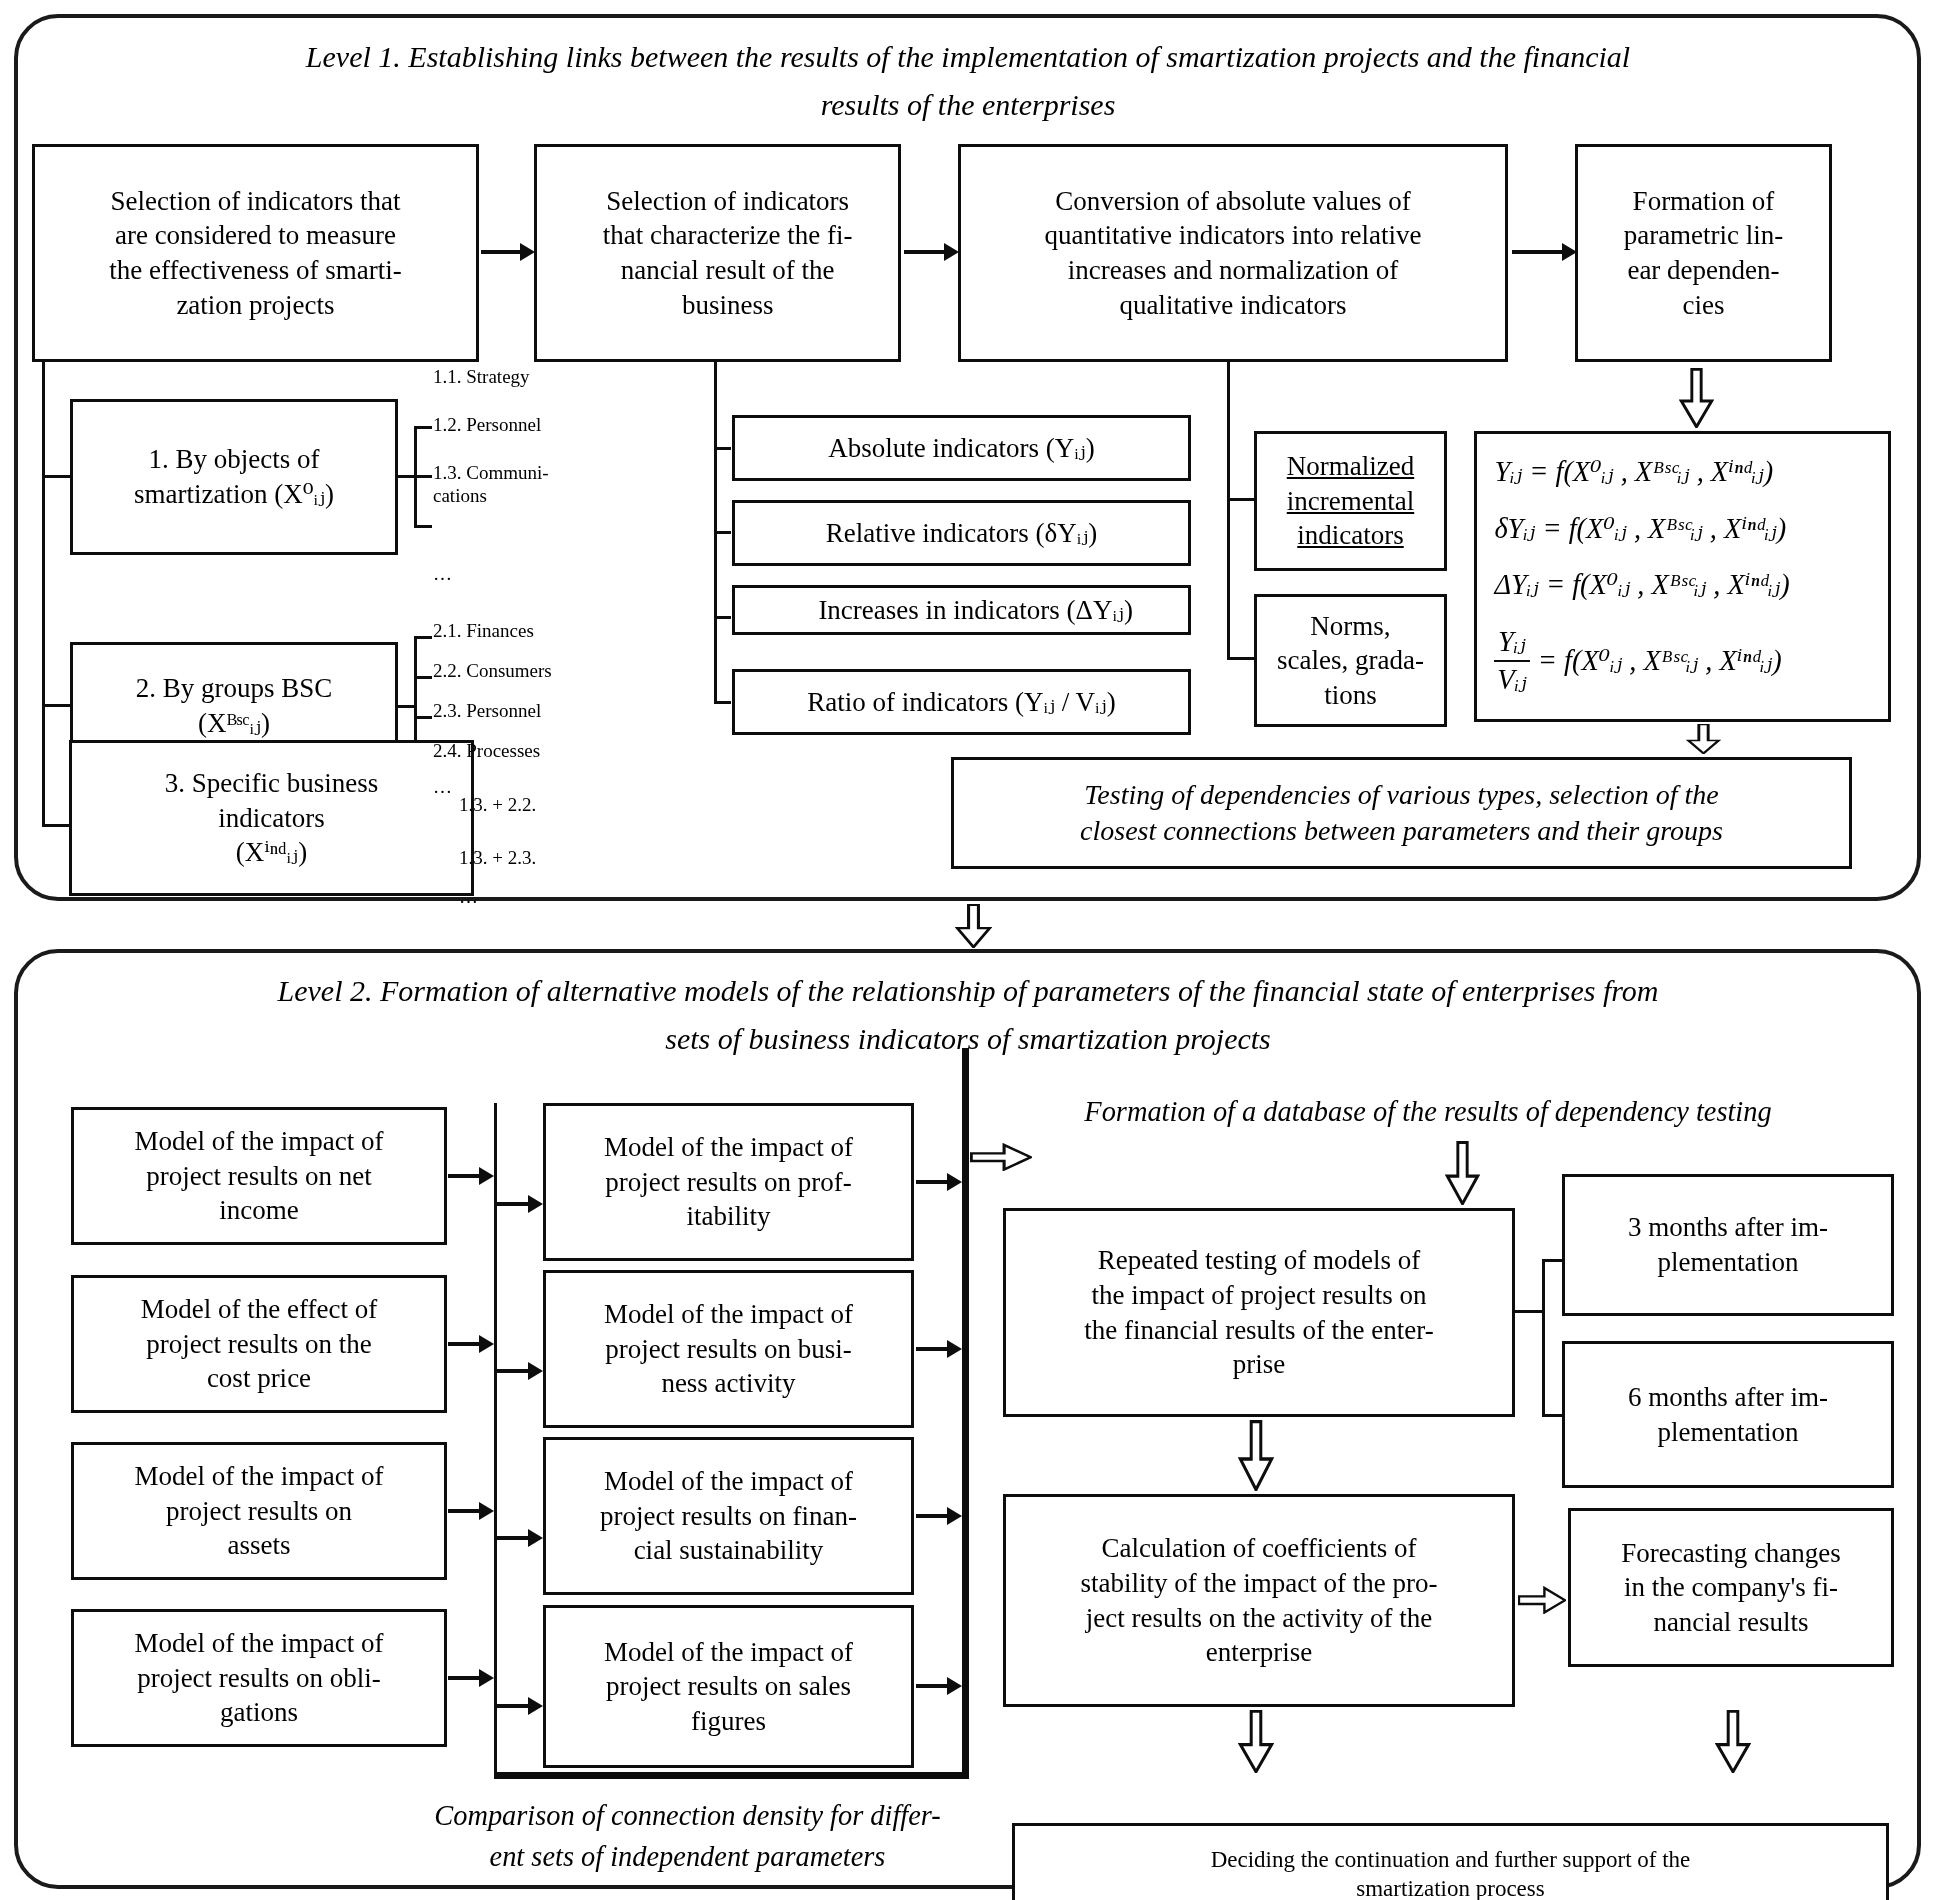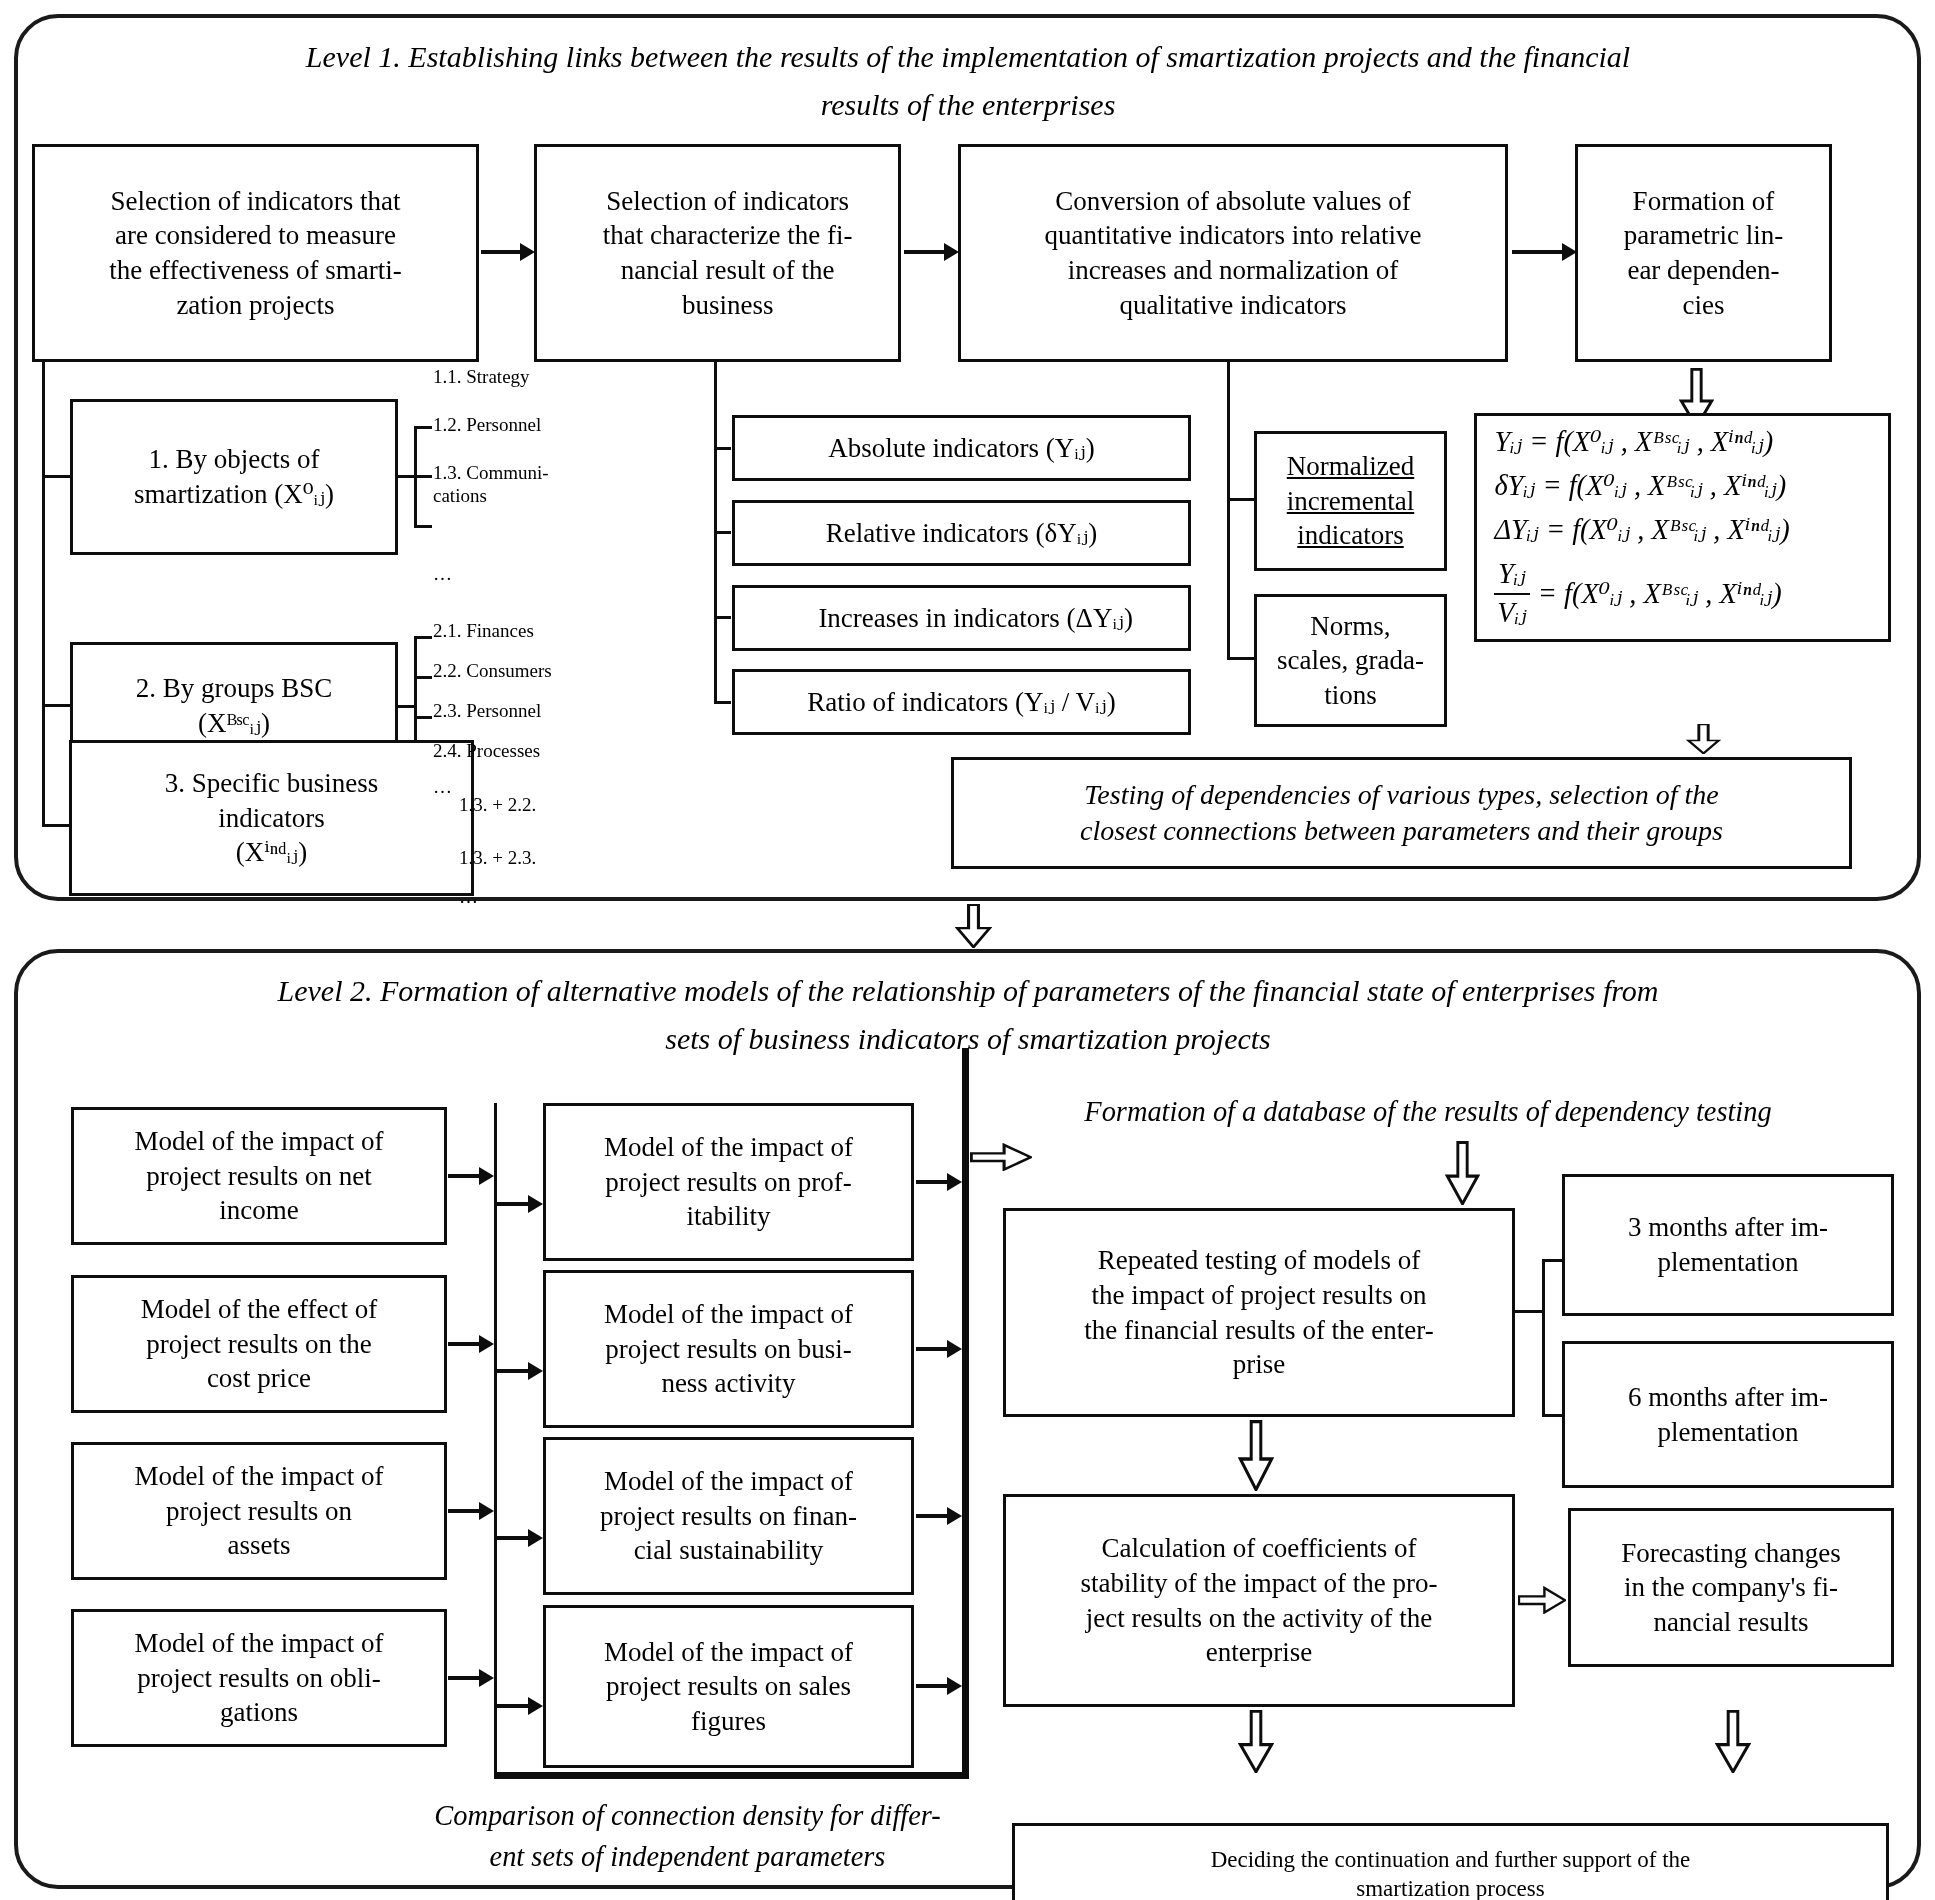--- a/index.html
+++ b/index.html
@@ -97,37 +97,37 @@
   <div class="line" style="left:438px;top:863px;width:20.6px;height:2.8px;"></div>
   <div class="line" style="left:406px;top:823px;width:32px;height:2.8px;"></div>
 
   <div class="line" style="left:714px;top:362px;width:3.2px;height:342px;"></div>
   <div class="line" style="left:714px;top:447px;width:17.4px;height:3.2px;"></div>
   <div class="line" style="left:714px;top:531px;width:17.4px;height:3.2px;"></div>
   <div class="line" style="left:714px;top:616px;width:17.4px;height:3.2px;"></div>
   <div class="line" style="left:714px;top:701px;width:17.4px;height:3.2px;"></div>
   <div class="box" style="left:732px;top:415px;width:459px;height:66px;">Absolute indicators (Yᵢⱼ)</div>
   <div class="box" style="left:732px;top:500px;width:459px;height:66px;">Relative indicators (δYᵢⱼ)</div>
-  <div class="box" style="left:732px;top:585px;width:459px;height:66px;padding-left:32px;">Increases in indicators (ΔYᵢⱼ)</div>
+  <div class="box" style="left:732px;top:585px;width:459px;height:50px;padding-left:32px;">Increases in indicators (ΔYᵢⱼ)</div>
   <div class="box" style="left:732px;top:669px;width:459px;height:66px;">Ratio of indicators (Yᵢⱼ / Vᵢⱼ)</div>
 
   <div class="line" style="left:1227px;top:362px;width:3.2px;height:298px;"></div>
   <div class="line" style="left:1227px;top:498px;width:26.6px;height:3.2px;"></div>
   <div class="line" style="left:1227px;top:657px;width:26.6px;height:3.2px;"></div>
   <div class="box" style="left:1254px;top:431px;width:193px;height:140px;text-decoration:underline;">Normalized
 incremental
 indicators</div>
   <div class="box" style="left:1254px;top:594px;width:193px;height:133px;">Norms,
 scales, grada-
 tions</div>
 
   <svg class="harw" style="left:1679px;top:368px;width:35px;height:60px;" viewBox="0 0 60 100" preserveAspectRatio="none">
       <path d="M22 2 H38 V55 H56 L30 98 L4 55 H22 Z" fill="#fff" stroke="#0d0d0d" stroke-width="5"></path>
     </svg>
-  <div class="box formula-box" style="left:1474px;top:413px;width:417px;height:229px;font-style:italic;">
+  <div class="box formula-box" style="left:1474px;top:431px;width:417px;height:291px;font-style:italic;">
     <div>Yᵢⱼ = f(X⁰ᵢⱼ , Xᴮˢᶜᵢⱼ , Xⁱⁿᵈᵢⱼ)</div>
     <div>δYᵢⱼ = f(X⁰ᵢⱼ , Xᴮˢᶜᵢⱼ , Xⁱⁿᵈᵢⱼ)</div>
     <div>ΔYᵢⱼ = f(X⁰ᵢⱼ , Xᴮˢᶜᵢⱼ , Xⁱⁿᵈᵢⱼ)</div>
     <div class="frow">
       <span class="frac"><span class="num">Yᵢⱼ</span><span class="den">Vᵢⱼ</span></span>
       <span>= f(X⁰ᵢⱼ , Xᴮˢᶜᵢⱼ , Xⁱⁿᵈᵢⱼ)</span>
     </div>
   </div>
   <svg class="harw" style="left:1686px;top:724px;width:35px;height:30px;" viewBox="0 0 60 100" preserveAspectRatio="none">
       <path d="M22 2 H38 V55 H56 L30 98 L4 55 H22 Z" fill="#fff" stroke="#0d0d0d" stroke-width="5"></path>

